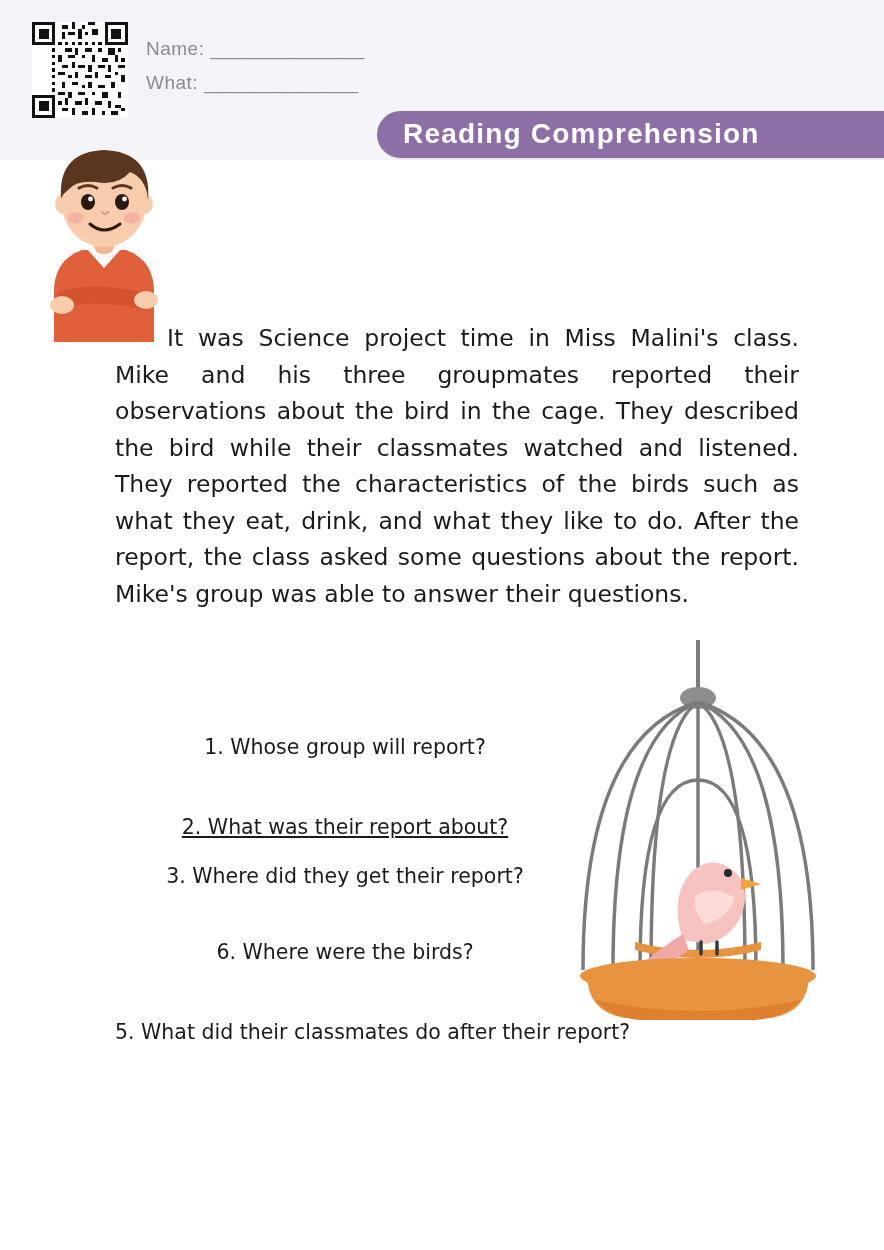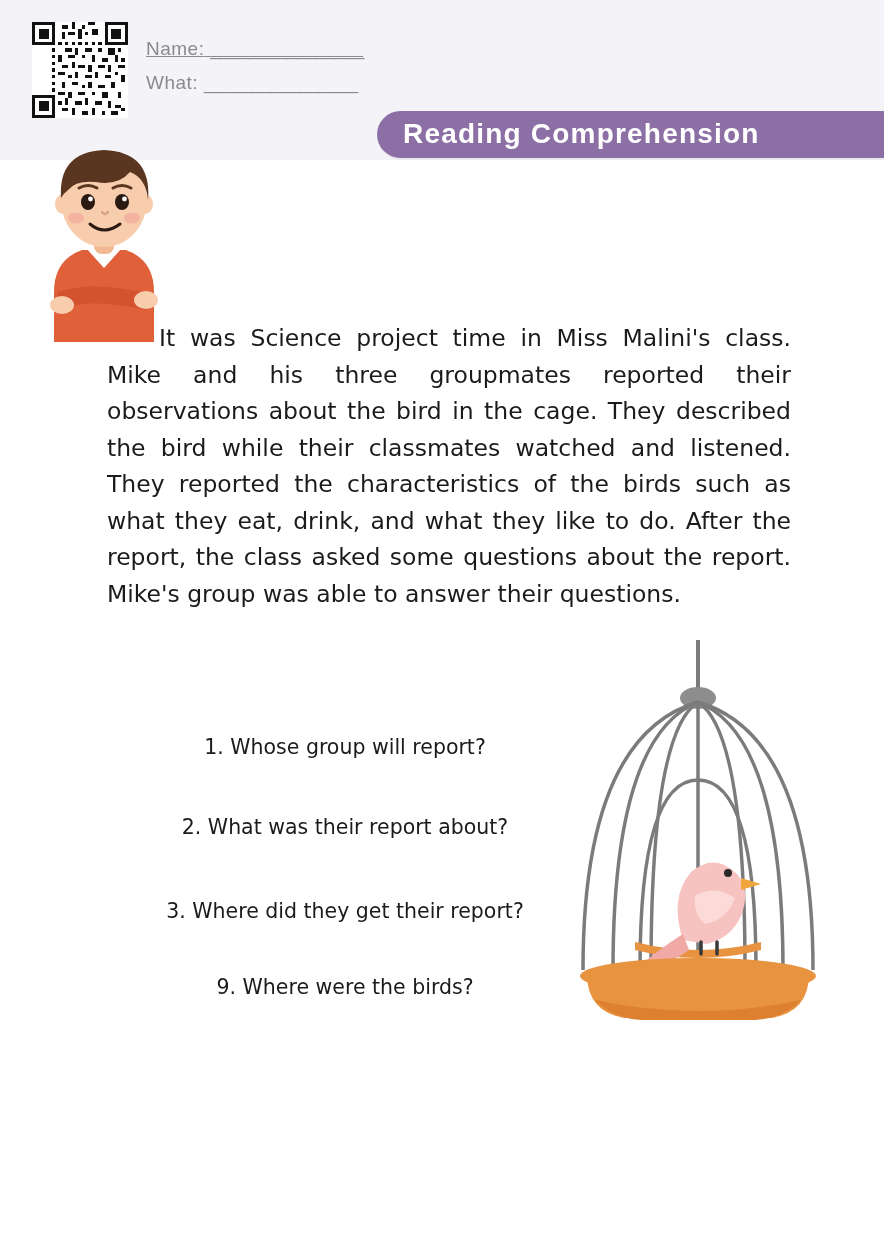--- a/index.html
+++ b/index.html
@@ -34,21 +34,21 @@
   }
 
   .name-line, .grade-line {
     position: absolute;
     left: 146px;
     font-size: 19px;
     color: #8a8a90;
     letter-spacing: 0.5px;
     white-space: nowrap;
   }
-  .name-line { top: 38px; text-decoration: underline; }
+  .name-line { top: 38px; }
   .grade-line { top: 72px; }
   .field-label { color: #8a8a90; }
   .field-blank { color: #8a8a90; letter-spacing: -1px; }
 
   .title-ribbon {
     position: absolute;
     left: 377px;
     top: 111px;
     width: 520px;
     height: 47px;
@@ -73,21 +73,21 @@
     position: absolute;
     left: 34px;
     top: 142px;
     width: 140px;
     height: 200px;
   }
 
   
   .passage {
     position: absolute;
-    left: 107px;
+    left: 115px;
     top: 320px;
     width: 684px;
     font-size: 23.5px;
     line-height: 36.5px;
     color: #1b1b1b;
     text-align: justify;
     text-indent: 52px;
     font-family: "DejaVu Sans", sans-serif;
   }
 
@@ -99,21 +99,21 @@
     width: 460px;
   }
   .question {
     font-size: 20.5px;
     color: #1b1b1b;
     font-family: "DejaVu Sans", sans-serif;
     margin-bottom: 56px;
     white-space: nowrap;
     text-align: center;
   }
-  .question:nth-child(2) { margin-bottom: 60px; }
+  .question:nth-child(2) { margin-bottom: 25px; text-decoration: underline; }
   .question:nth-child(3) { margin-bottom: 52px; }
 
   
   .cage {
     position: absolute;
     left: 565px;
     top: 640px;
     width: 270px;
     height: 390px;
   }
@@ -273,21 +273,22 @@
 
   <path d="M56 82 Q70 94 86 82" stroke="#2a1a12" stroke-width="3" fill="none" stroke-linecap="round"></path>
 </svg>
 
 <div class="passage">It was Science project time in Miss Malini's class. Mike and his three groupmates reported their observations about the bird in the cage. They described the bird while their classmates watched and listened. They reported the characteristics of the birds such as what they eat, drink, and what they like to do. After the report, the class asked some questions about the report. Mike's group was able to answer their questions.</div>
 
 <div class="questions">
   <div class="question">1. Whose group will report?</div>
   <div class="question">2. What was their report about?</div>
   <div class="question">3. Where did they get their report?</div>
-  <div class="question">9. Where were the birds?</div>
+  <div class="question">6. Where were the birds?</div>
+  <div class="question">5. What did their classmates do after their report?</div>
 </div>
 
 <svg class="cage" viewBox="0 0 270 390">
 
   <line x1="133" y1="0" x2="133" y2="50" stroke="#7b7b7b" stroke-width="4"></line>
   <ellipse cx="133" cy="58" rx="18" ry="11" fill="#8d8d8d"></ellipse>
 
   <g stroke="#7b7b7b" stroke-width="3.5" fill="none">
     <path d="M133 62 Q18 96 18 330"></path>
     <path d="M133 62 Q48 96 48 330"></path>

